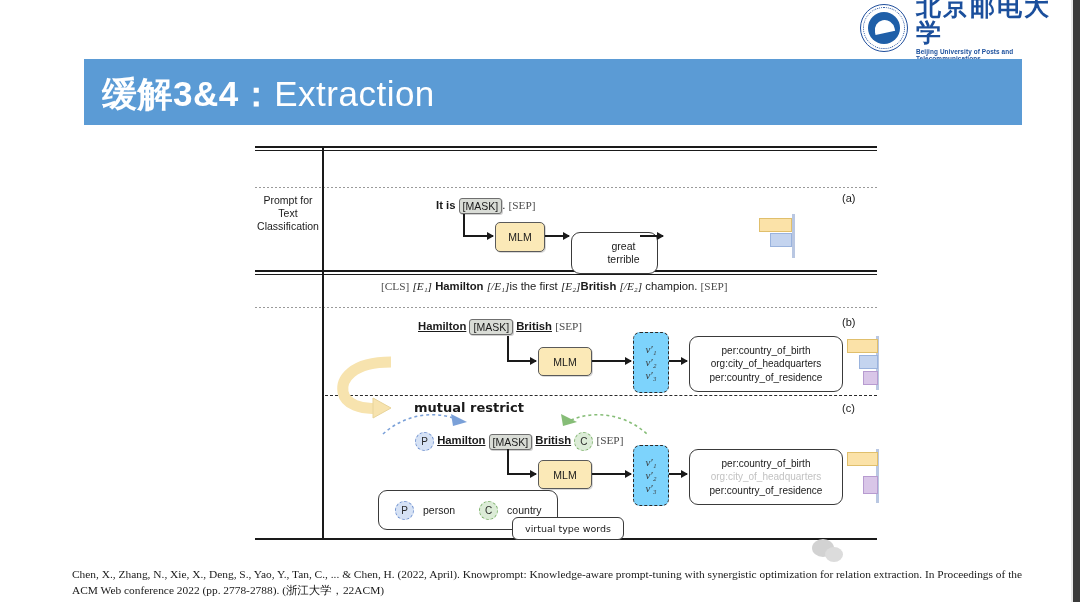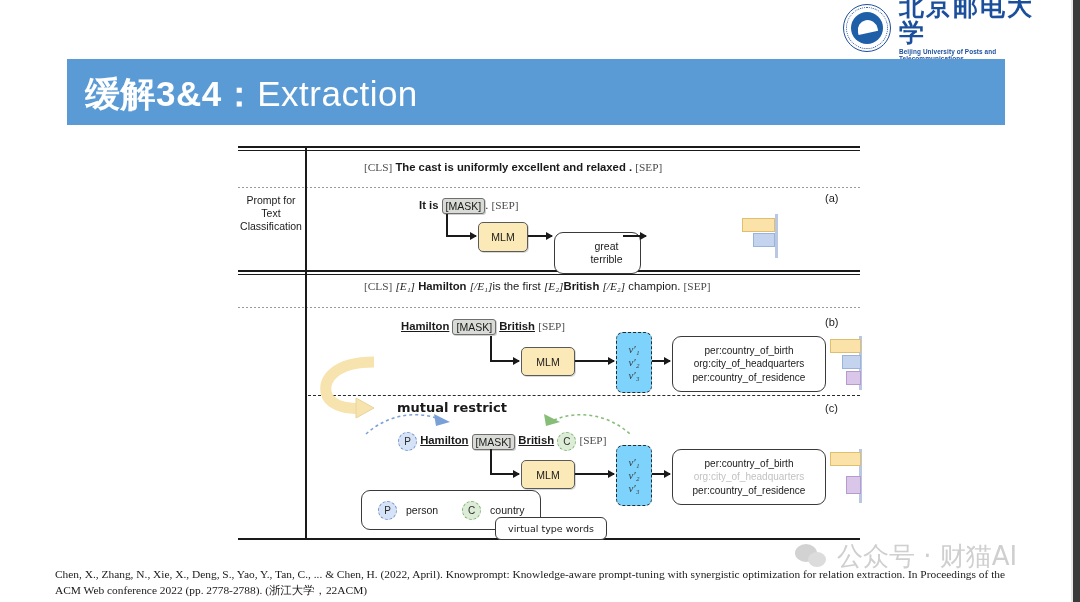--- a/index.html
+++ b/index.html
@@ -1,21 +1,21 @@
 <!DOCTYPE html>
 <html><head>
 <meta charset="utf-8">
 <style>
   html,body{margin:0;padding:0;}
   body{
     width:1080px;height:602px;background:#ffffff;
     font-family:"Liberation Sans","DejaVu Sans",sans-serif;
     overflow:hidden;position:relative;
   }
-  .slide{position:absolute;inset:0;background:#fff;}
+  .slide{position:absolute;inset:0;background:#fff;margin-left:17px;}
   .right-edge{position:absolute;top:0;right:0;width:7px;height:602px;background:#3a3a3a;}
   .right-edge-inner{position:absolute;top:0;right:7px;width:2px;height:602px;background:#e8e8e8;}
 
   
   .logo{position:absolute;left:843px;top:4px;width:215px;height:48px;display:flex;align-items:center;gap:8px;}
   .logo-mark{width:46px;height:46px;border-radius:50%;border:1.5px solid #1f4e9c;
              position:relative;flex:0 0 auto;background:#fff;}
   .logo-mark::before{content:"";position:absolute;left:7px;top:7px;right:7px;bottom:7px;
              border-radius:50%;background:#1f5fa8;}
   .logo-mark::after{content:"";position:absolute;left:13px;top:15px;width:20px;height:13px;
@@ -145,25 +145,20 @@
     <div class="hr thick" style="top:392px;"></div>
     <div class="vline"></div>
 
     <div class="rowlabel" style="top:48px;">
       <div>Prompt for</div>
       <div>Text Classification</div>
     </div>
 
     <div class="panel-letter" style="left:587px;top:46px;">(a)</div>
 
-    <div class="sent" style="left:126px;top:15px;">
-      <span class="tok">[CLS]</span>
-      <span class="bold">The cast is uniformly excellent and relaxed .</span>
-      <span class="tok">[SEP]</span>
-    </div>
 
     <div class="sent" style="left:181px;top:52px;">
       <span class="bold">It is</span>
       <span class="maskbox">[MASK]</span><span>.</span>
       <span class="tok">[SEP]</span>
     </div>
 
     <div class="elbow-v" style="left:208px;top:68px;height:22px;"></div>
     <div class="arrow" style="left:208px;top:89px;width:30px;"></div>
 
@@ -289,21 +284,20 @@
     </div>
     <div class="vtw" style="left:257px;top:371px;width:110px;height:21px;">virtual type words</div>
 
   </div>
 
   <div class="wm">
     <div class="wm-ico">
       <div class="b1c"></div>
       <div class="b2c"></div>
     </div>
-    <div>公众号 · 财猫AI</div>
   </div>
 
   <div class="cite">
     <span>Chen, X., Zhang, N., Xie, X., Deng, S., Yao, Y., Tan, C., ... &amp; Chen, H. (2022, April). Knowprompt: Knowledge-aware prompt-tuning with synergistic optimization for relation</span>
     <span>extraction. In Proceedings of the ACM Web conference 2022 (pp. 2778-2788). (浙江大学，22ACM)</span>
   </div>
 
 </div>
 
 </body></html>

